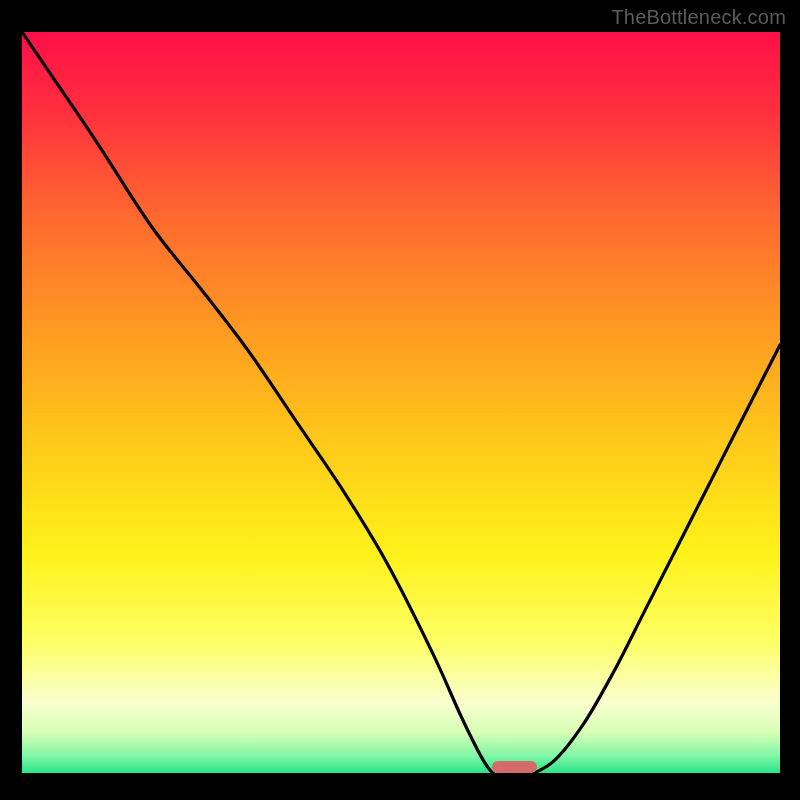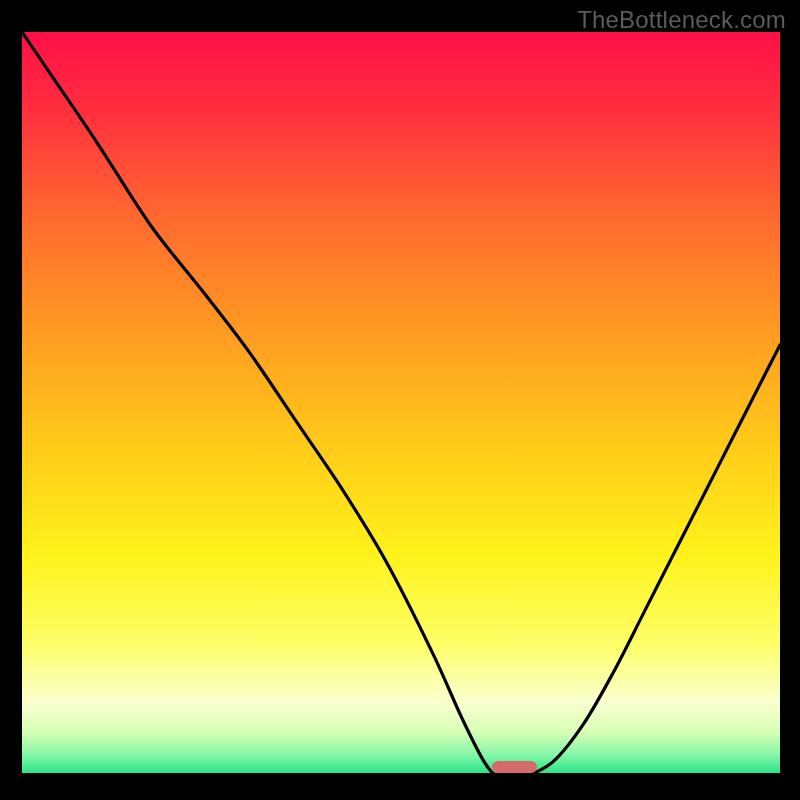--- a/index.html
+++ b/index.html
@@ -14,21 +14,21 @@
     position: relative;
     width: 800px;
     height: 800px;
     background: #000000;
   }
   .watermark {
     position: absolute;
     top: 6px;
     right: 14px;
     font-family: Arial, Helvetica, sans-serif;
-    font-size: 24px;
+    font-size: 20px;
     color: #5c5c5c;
     font-weight: 400;
     letter-spacing: 0.2px;
     z-index: 5;
   }
   .plot-area {
     position: absolute;
     left: 22px;
     top: 32px;
     width: 758px;

